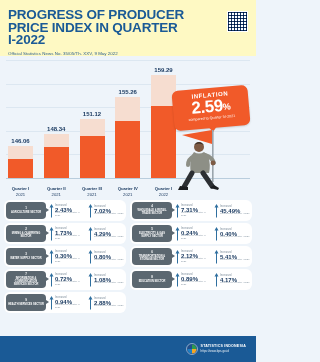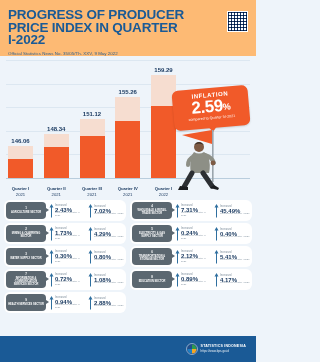--- a/index.html
+++ b/index.html
@@ -8,21 +8,21 @@
     font-family: "Liberation Sans", sans-serif;
     background: #eef4fa;
     overflow: hidden;
     position: relative;
   }
 
   
   .header {
     position: relative;
     padding: 9px 8px 4px 8px;
-    background: #fdba74;
+    background: #fef9c3;
     height: 56px;
   }
   .title {
     color: #1a5a96;
     font-size: 13.5px;
     font-weight: bold;
     line-height: 12.5px;
     letter-spacing: -0.2px;
     text-transform: uppercase;
     width: 180px;

